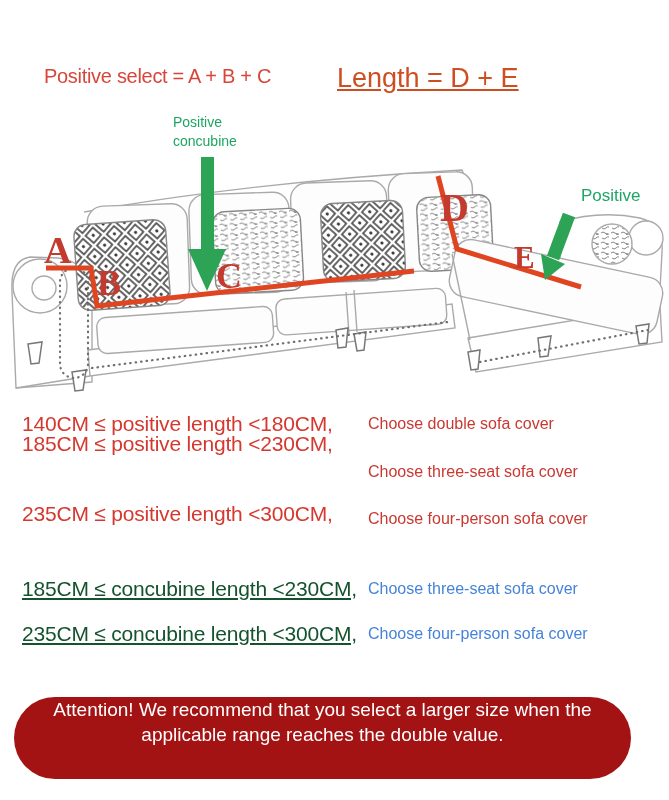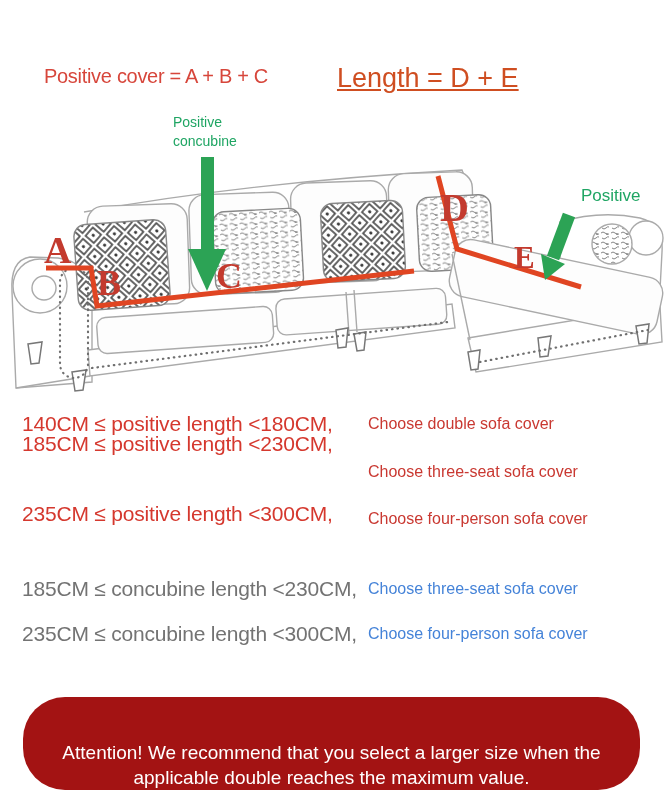--- a/index.html
+++ b/index.html
@@ -6,40 +6,40 @@
   #root{position:relative;width:669px;height:800px;background:#ffffff;overflow:hidden;
         font-family:"Liberation Sans",sans-serif;}
   .abs{position:absolute;}
   .formula-red{left:44px;top:65px;font-size:20px;letter-spacing:-0.3px;color:#d7463b;font-weight:500;}
   .formula-orange{left:337px;top:63px;font-size:27px;color:#cf4e21;font-weight:500;text-decoration:underline;}
   .green-note{color:#1fa563;font-weight:500;line-height:19px;font-size:14px;}
   #pos-note{left:173px;top:113px;}
   #concubine-note{left:581px;top:186px;font-size:17px;}
   .row{left:22px;font-size:21px;letter-spacing:-0.2px;white-space:nowrap;}
   .row-red{color:#d5382e;}
-  .row-blue{color:#737373;}
+  .row-blue{color:#14532d;text-decoration:underline;}
   .choose{left:368px;font-size:16px;white-space:nowrap;}
   .choose-red{color:#c93831;}
   .choose-blue{color:#4583d8;}
-  #attention{left:23px;top:697px;width:617px;height:93px;border-radius:42px;background:#a31313;
-             display:flex;flex-direction:column;align-items:center;justify-content:flex-end;}
+  #attention{left:14px;top:697px;width:617px;height:82px;border-radius:42px;background:#a31313;
+             display:flex;flex-direction:column;align-items:center;justify-content:flex-start;}
   #attention div{color:#ffffff;font-size:19px;line-height:25px;white-space:nowrap;}
   svg{position:absolute;left:0;top:0;}
   .sketch{stroke:#aaaaaa;stroke-width:1.4;fill:#ffffff;}
   .dots{stroke:#6f6f6f;stroke-width:2.2;fill:none;stroke-dasharray:0.5 5;stroke-linecap:round;}
   .redline{stroke:#e04522;stroke-width:5;fill:none;}
   .mlabel{font-family:"Liberation Serif",serif;font-weight:bold;fill:#c33a2e;}
   .garrow{fill:#2ca355;}
 </style>
 </head>
 <body>
 
 <div id="root">
 
-  <div class="abs formula-red">Positive cover = A + B + C</div>
+  <div class="abs formula-red">Positive select = A + B + C</div>
   <div class="abs formula-orange">Length = D + E</div>
 
   <div class="abs green-note" id="pos-note">
     <div>Positive</div>
     <div>concubine</div>
   </div>
   <div class="abs green-note" id="concubine-note">Positive</div>
 
   <svg width="669" height="800" viewBox="0 0 669 800">
     <defs>
@@ -141,16 +141,16 @@
 
     <div class="abs row row-blue" style="top:577px">185CM ≤ concubine length &lt;230CM,</div>
     <div class="abs choose choose-blue" style="top:580px">Choose three-seat sofa cover</div>
 
     <div class="abs row row-blue" style="top:622px">235CM ≤ concubine length &lt;300CM,</div>
     <div class="abs choose choose-blue" style="top:625px">Choose four-person sofa cover</div>
   </div>
 
   <div class="abs" id="attention">
     <div>Attention! We recommend that you select a larger size when the</div>
-    <div>applicable double reaches the maximum value.</div>
+    <div>applicable range reaches the double value.</div>
   </div>
 
 </div>
 
 </body></html>

